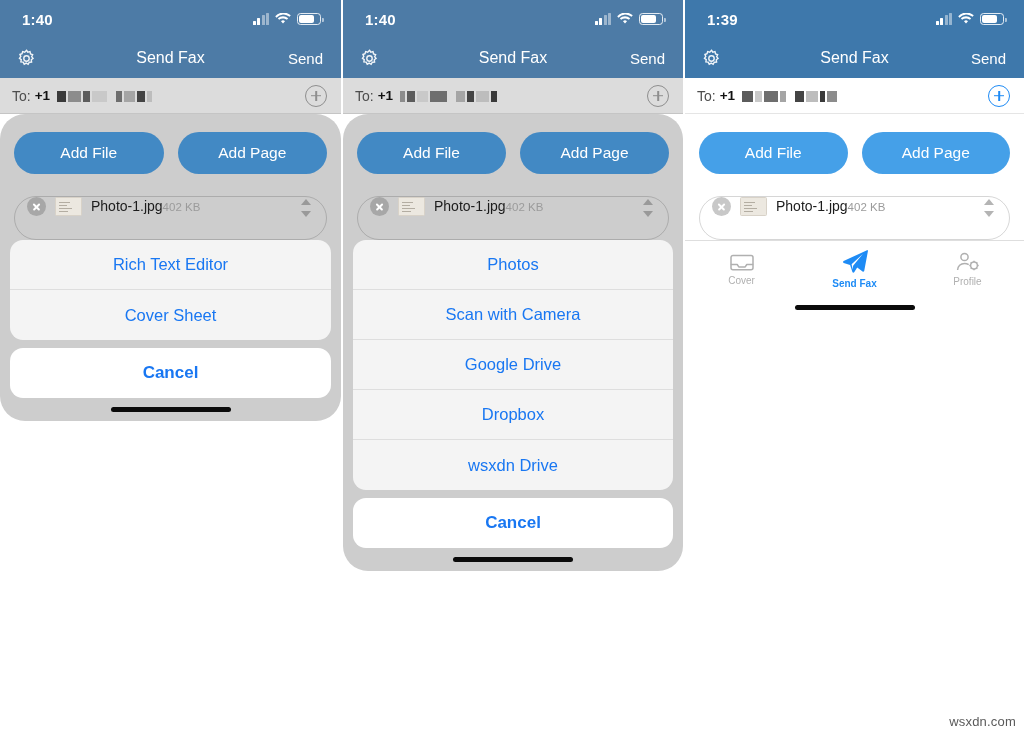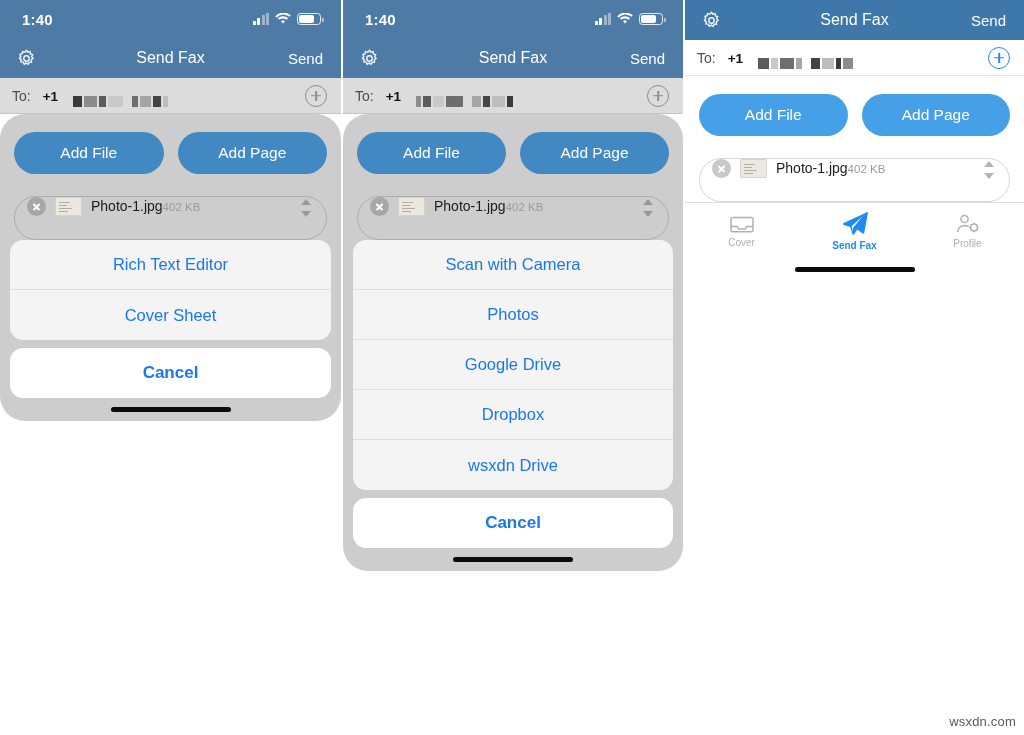--- a/index.html
+++ b/index.html
@@ -56,21 +56,21 @@
   .nav-title { font-size: 16px; font-weight: 400; position:absolute; left:0; right:0; text-align:center; pointer-events:none; }
   .nav-right { font-size: 15px; }
   .gear { width: 21px; height: 21px; display:block; }
 
   
   .tofield {
     height: 36px; display:flex; align-items:center; justify-content: space-between;
     padding: 0 14px 0 12px;
     border-bottom: 1px solid rgba(0,0,0,.10);
   }
-  .to-wrap { display:flex; align-items:flex-end; gap: 12px; font-size: 14px; color:#444; }
+  .to-wrap { display:flex; align-items:flex-start; gap: 4px; font-size: 14px; color:#444; }
   .to-label { color:#4d4d4d; }
   .to-plus1 { color:#111; font-weight:600; font-size:13.5px; }
   .redact { display:inline-block; height:11px; margin-left:3px; }
   .redact span { display:inline-block; height:11px; vertical-align: middle; margin-right:2px; }
   .plus-btn {
     width: 22px; height: 22px; border-radius:50%;
     border: 1.4px solid currentColor; position:relative; flex:0 0 auto;
   }
   .plus-btn::before, .plus-btn::after {
     content:''; position:absolute; background: currentColor; left:50%; top:50%;
@@ -295,35 +295,52 @@
           </span>
           <span class="f-meta"><span class="f-name">Photo-1.jpg</span><span class="f-size">402 KB</span></span>
           <span class="stepper" style="color:#999;">
             <span class="up"></span>
             <span class="dn"></span>
           </span>
         </div>
         <div class="spacer"></div>
         <div class="sheet">
           <div class="sheet-group">
+            <div class="sheet-item">Photos</div>
             <div class="sheet-item">Scan with Camera</div>
-            <div class="sheet-item">Photos</div>
             <div class="sheet-item">Google Drive</div>
             <div class="sheet-item">Dropbox</div>
             <div class="sheet-item">wsxdn Drive</div>
           </div>
           <div class="sheet-cancel">Cancel</div>
         </div>
         <div class="home-ind">
           <b></b>
         </div>
       </div>
     </div>
     <div class="panel p3">
       <div style="background:#3e78ab;">
+        <div class="statusbar">
+          <div class="clock">1:39</div>
+          <div class="status-icons">
+            <span class="cell-bars">
+              <i></i>
+              <i></i>
+              <i></i>
+              <i></i>
+            </span>
+            <svg width="16" height="12" viewBox="0 0 16 12" fill="#fff">
+              <path d="M8 10.6l2-2.4a3.1 3.1 0 0 0-4 0l2 2.4zM8 5.4c1.5 0 2.9.55 3.9 1.45l1.25-1.5A8 8 0 0 0 8 3.35a8 8 0 0 0-5.15 2l1.25 1.5A5.85 5.85 0 0 1 8 5.4zM8 1.4c2.5 0 4.8.9 6.55 2.4l1.2-1.45A11.5 11.5 0 0 0 8 -.5a11.5 11.5 0 0 0-7.75 3.75l1.2 1.45A9.9 9.9 0 0 1 8 1.4z"></path>
+            </svg>
+            <span class="battery">
+              <b></b>
+            </span>
+          </div>
+        </div>
         <div class="navbar" style="position:relative;">
           <div style="z-index:2;">
             <svg class="gear" viewBox="0 0 24 24" fill="none" stroke="rgba(255,255,255,.92)" stroke-width="1.6">
               <circle cx="12" cy="12" r="3.1"></circle>
               <path d="M12 2.6l1.5 2.1 2.5-.5.6 2.5 2.4.9-1.1 2.3 1.6 2-2 1.6.3 2.6-2.6.2-1.3 2.3-2.2-1.3-2.3 1.2-1.2-2.3-2.6-.3.4-2.6-2-1.5 1.5-2.1-1-2.3 2.4-.8.7-2.5 2.4.6z"></path>
             </svg>
           </div>
           <div class="nav-title">Send Fax</div>
           <div class="nav-right" style="z-index:2;">Send</div>
         </div>

